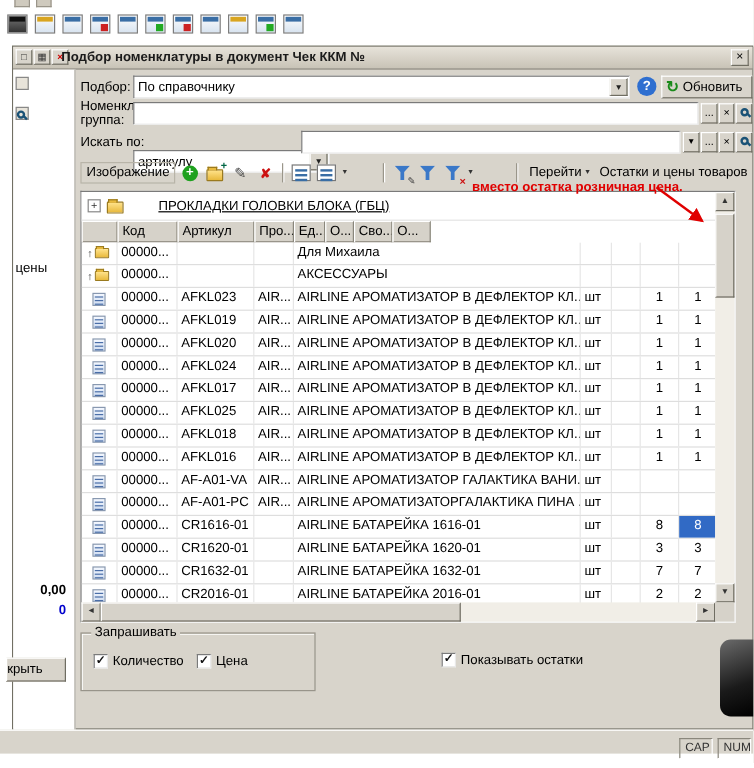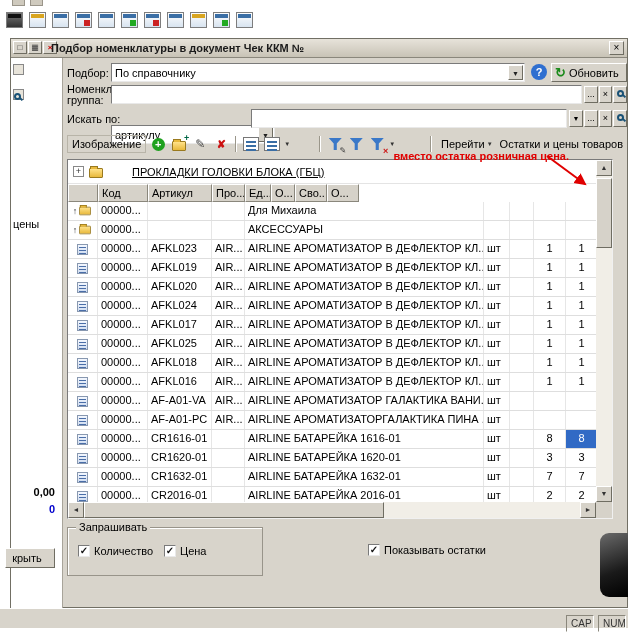--- a/index.html
+++ b/index.html
@@ -27,21 +27,21 @@
   #title-close { position:absolute; right:3px; top:2px; width:15px; height:14px; background:#d8d4cb; border:1px solid; border-color:#fff #6f6d62 #6f6d62 #fff; font-size:10px; line-height:12px; text-align:center; }
   #mini-btns { position:absolute; left:2px; top:2px; display:flex; gap:1px; }
   .mini-btn { width:14px; height:13px; background:#d8d4cb; border:1px solid; border-color:#fff #6f6d62 #6f6d62 #fff; font-size:8px; line-height:11px; text-align:center; color:#333; }
   .mini-btn.red { color:#c00; font-weight:bold; }
   
   #left-strip { position:absolute; left:0; top:19px; width:52px; height:551px; background:#fff; border-right:1px solid #a8a49a; }
   .frag-icon { position:absolute; width:11px; height:11px; border:1px solid #888; background:#e8e4da; }
   #frag-skom { position:absolute; left:2px; top:160px; }
   #frag-amount { position:absolute; left:0; top:428px; width:44px; text-align:right; font-weight:bold; }
   #frag-zero { position:absolute; left:0; top:445px; width:44px; text-align:right; color:#0000cc; font-weight:bold; }
-  #frag-close { position:absolute; left:-6px; top:490px; width:50px; height:20px; background:#d8d4cb; border:1px solid; border-color:#fff #6f6d62 #6f6d62 #fff; text-align:center; padding:3px 6px 4px 0; }
+  #frag-close { position:absolute; left:-6px; top:490px; width:50px; height:20px; background:#d8d4cb; border:1px solid; border-color:#fff #6f6d62 #6f6d62 #fff; text-align:left; padding:3px 6px 4px 0; }
   
   .lbl { position:absolute; white-space:nowrap; }
   .sunken { background:#fff; border:1px solid; border-color:#7a7a7a #e9e9e9 #e9e9e9 #7a7a7a; }
   .combo { position:absolute; height:19px; }
   .combo-text { position:absolute; left:3px; top:3px; white-space:nowrap; }
   .dd { position:absolute; right:1px; top:1px; bottom:1px; width:15px; background:#d8d4cb; border:1px solid; border-color:#fff #6f6d62 #6f6d62 #fff; font-size:7px; text-align:center; line-height:15px; color:#222; }
   #combo-podbor { left:100px; top:24px; width:414px; }
   #btn-help { position:absolute; left:520px; top:25px; width:16px; height:16px; border-radius:50%; background:#2f6fd0; color:#fff; font-weight:bold; text-align:center; line-height:16px; }
   #btn-refresh { position:absolute; left:540px; top:24px; width:76px; height:19px; background:#d8d4cb; border:1px solid; border-color:#fff #6f6d62 #6f6d62 #fff; display:flex; align-items:center; gap:3px; padding-left:3px; }
   .refresh-glyph { color:#1a8a1a; font-weight:bold; font-size:13px; }

